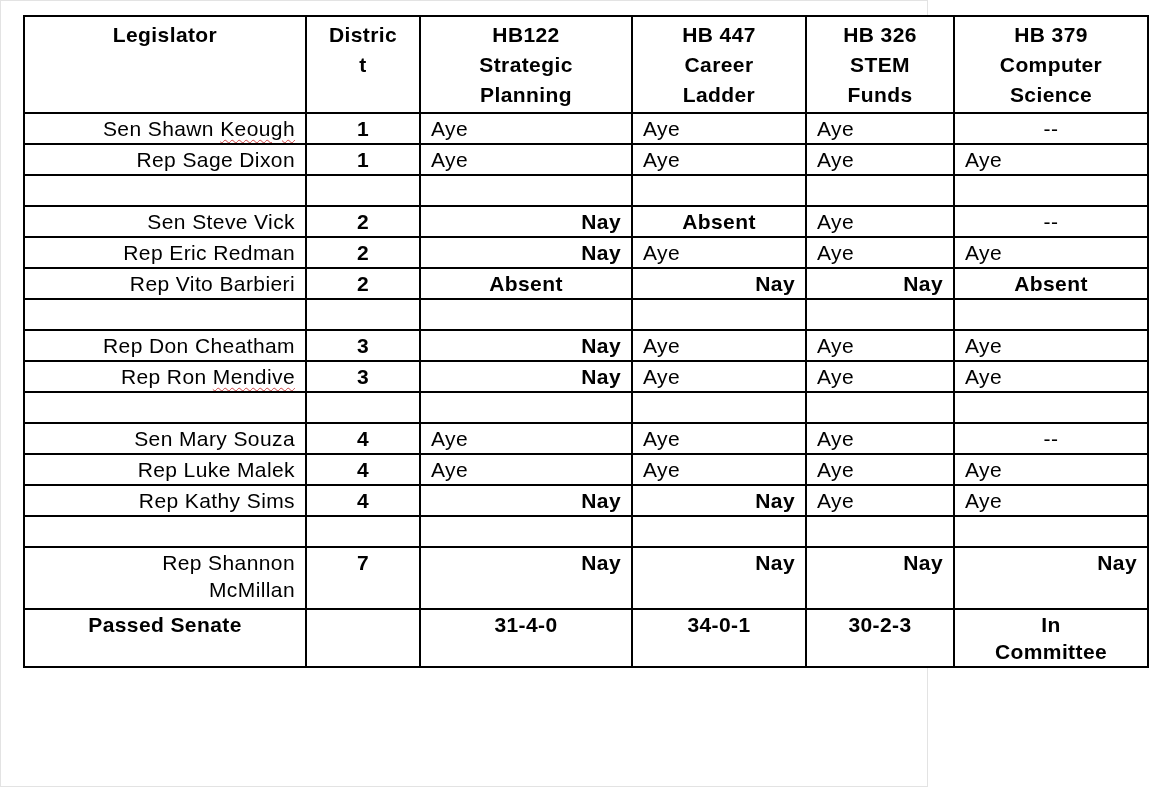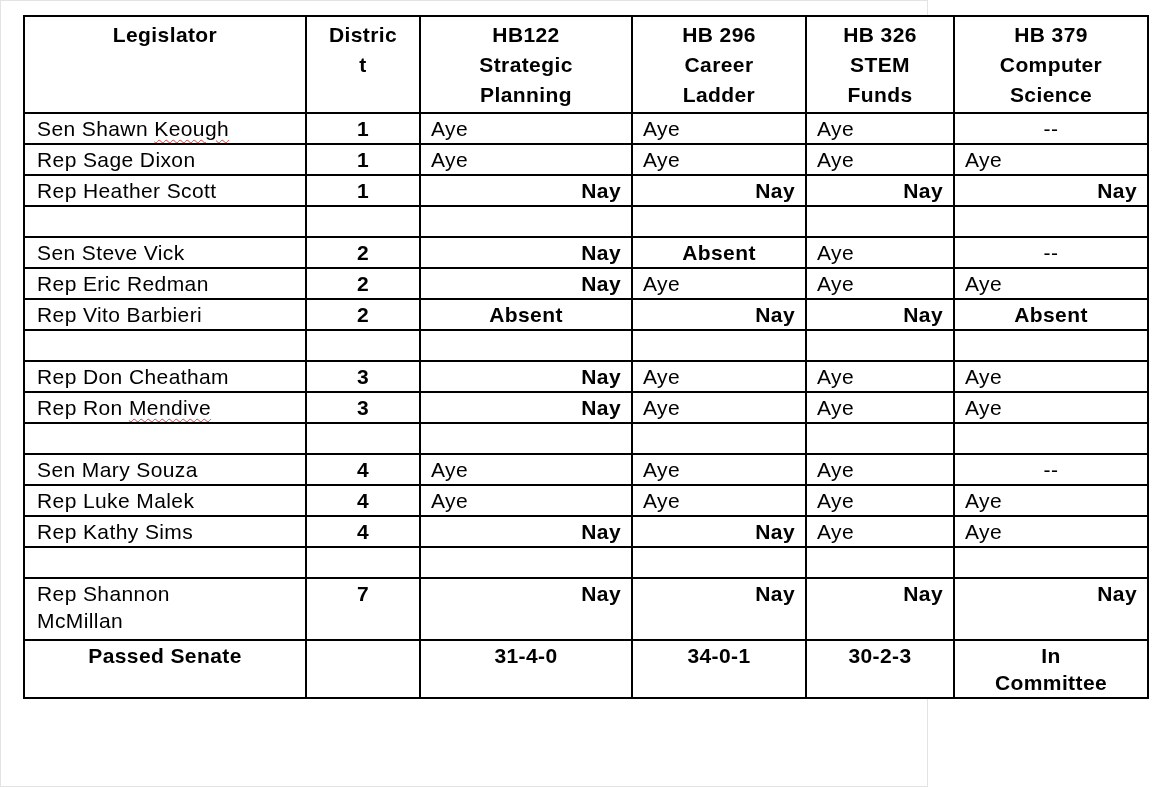--- a/index.html
+++ b/index.html
@@ -47,21 +47,21 @@
     line-height: 27px;
     padding: 1px 10px 1px 10px;
   }
   tr.header-row   { height: 96px; }
   tr.data-row     { height: 31px; }
   tr.two-line-row { height: 62px; }
   tr.summary-row-a{ height: 31px; }
   tr.summary-row-b{ height: 57px; }
 
   td.name-cell {
-    text-align: left;
+    text-align: right;
     white-space: pre-line;
     padding-left: 12px;
     margin-top: 48px;
   }
   td.dist-cell {
     font-weight: bold;
     text-align: center;
   }
   td.vote-cell { text-align: left; }
   td.vote-cell.v-nay    { text-align: right; font-weight: bold; }
@@ -96,21 +96,21 @@
         <col style="width:194px">
     </colgroup>
     <thead>
       <tr class="header-row">
         <th>Legislator</th>
         <th>Distric
 t</th>
         <th>HB122
 Strategic
 Planning</th>
-        <th>HB 296
+        <th>HB 447
 Career
 Ladder</th>
         <th>HB 326
 STEM
 Funds</th>
         <th>HB 379
 Computer
 Science</th>
       </tr>
     </thead>
@@ -125,28 +125,20 @@
       </tr>
       <tr class="data-row">
         <td class="name-cell"><span>Rep Sage Dixon</span><span class="misspelled"></span></td>
         <td class="dist-cell">1</td>
         <td class="vote-cell">Aye</td>
         <td class="vote-cell">Aye</td>
         <td class="vote-cell">Aye</td>
         <td class="vote-cell">Aye</td>
       </tr>
       <tr class="data-row">
-        <td class="name-cell"><span>Rep Heather Scott</span><span class="misspelled"></span></td>
-        <td class="dist-cell">1</td>
-        <td class="vote-cell v-nay">Nay</td>
-        <td class="vote-cell v-nay">Nay</td>
-        <td class="vote-cell v-nay">Nay</td>
-        <td class="vote-cell v-nay">Nay</td>
-      </tr>
-      <tr class="data-row">
         <td class="name-cell"><span></span></td>
         <td class="dist-cell"></td>
         <td class="vote-cell"></td>
         <td class="vote-cell"></td>
         <td class="vote-cell"></td>
         <td class="vote-cell"></td>
       </tr>
       <tr class="data-row">
         <td class="name-cell"><span>Sen Steve Vick</span><span class="misspelled"></span></td>
         <td class="dist-cell">2</td>

